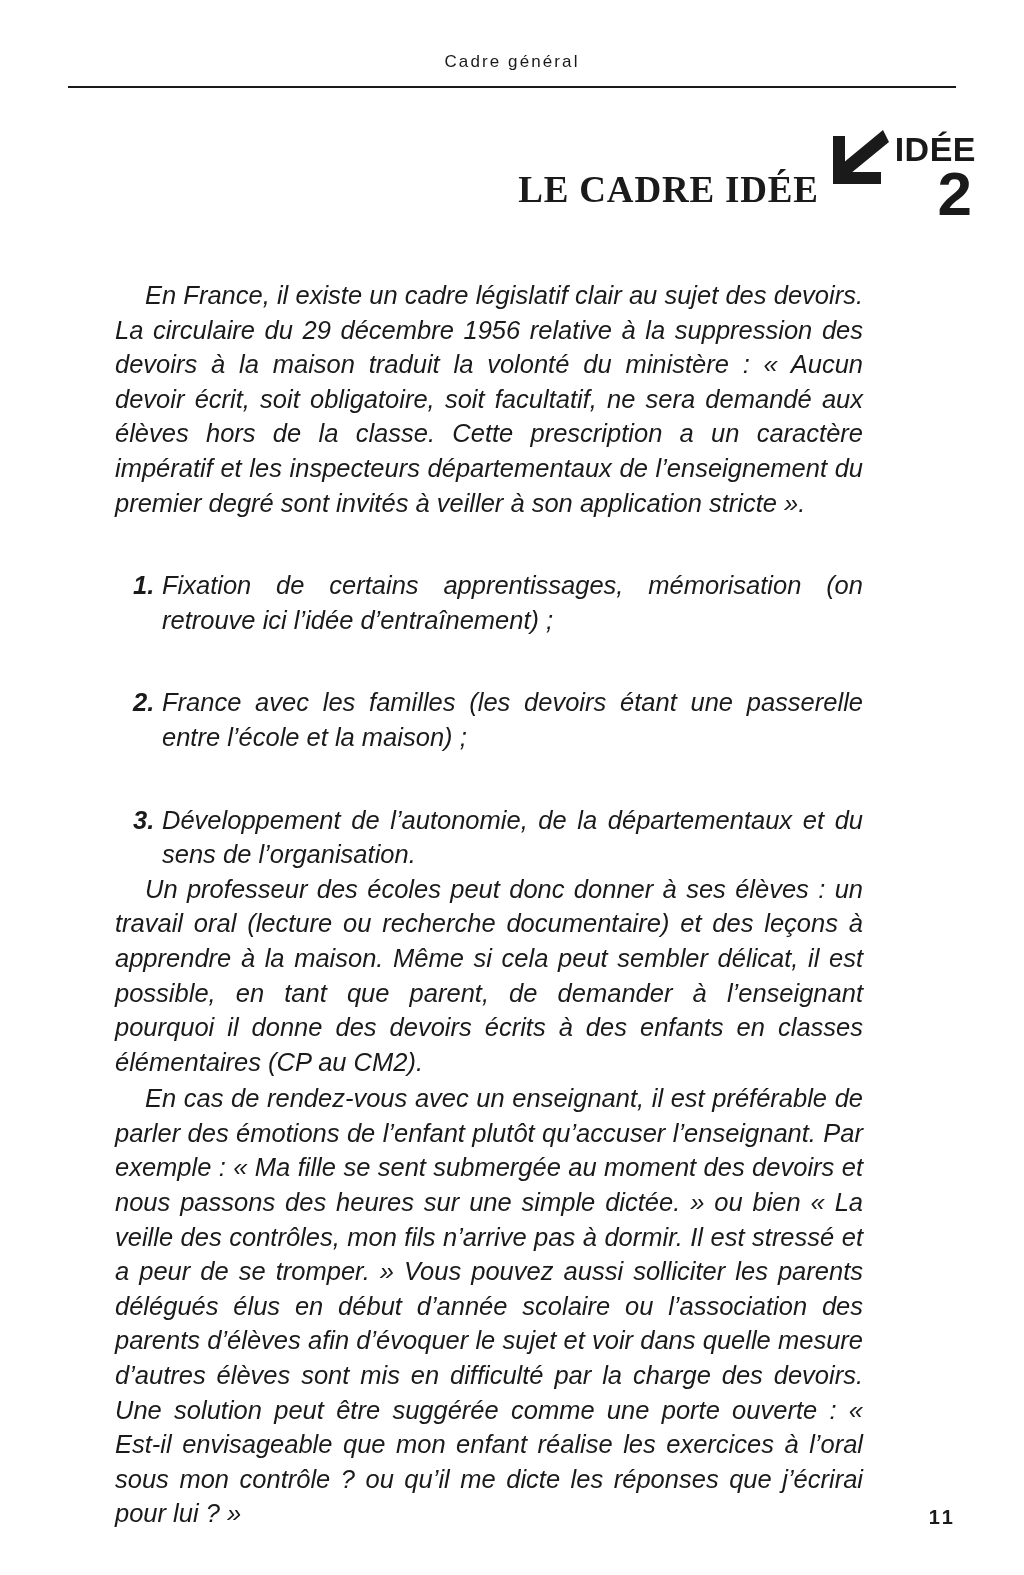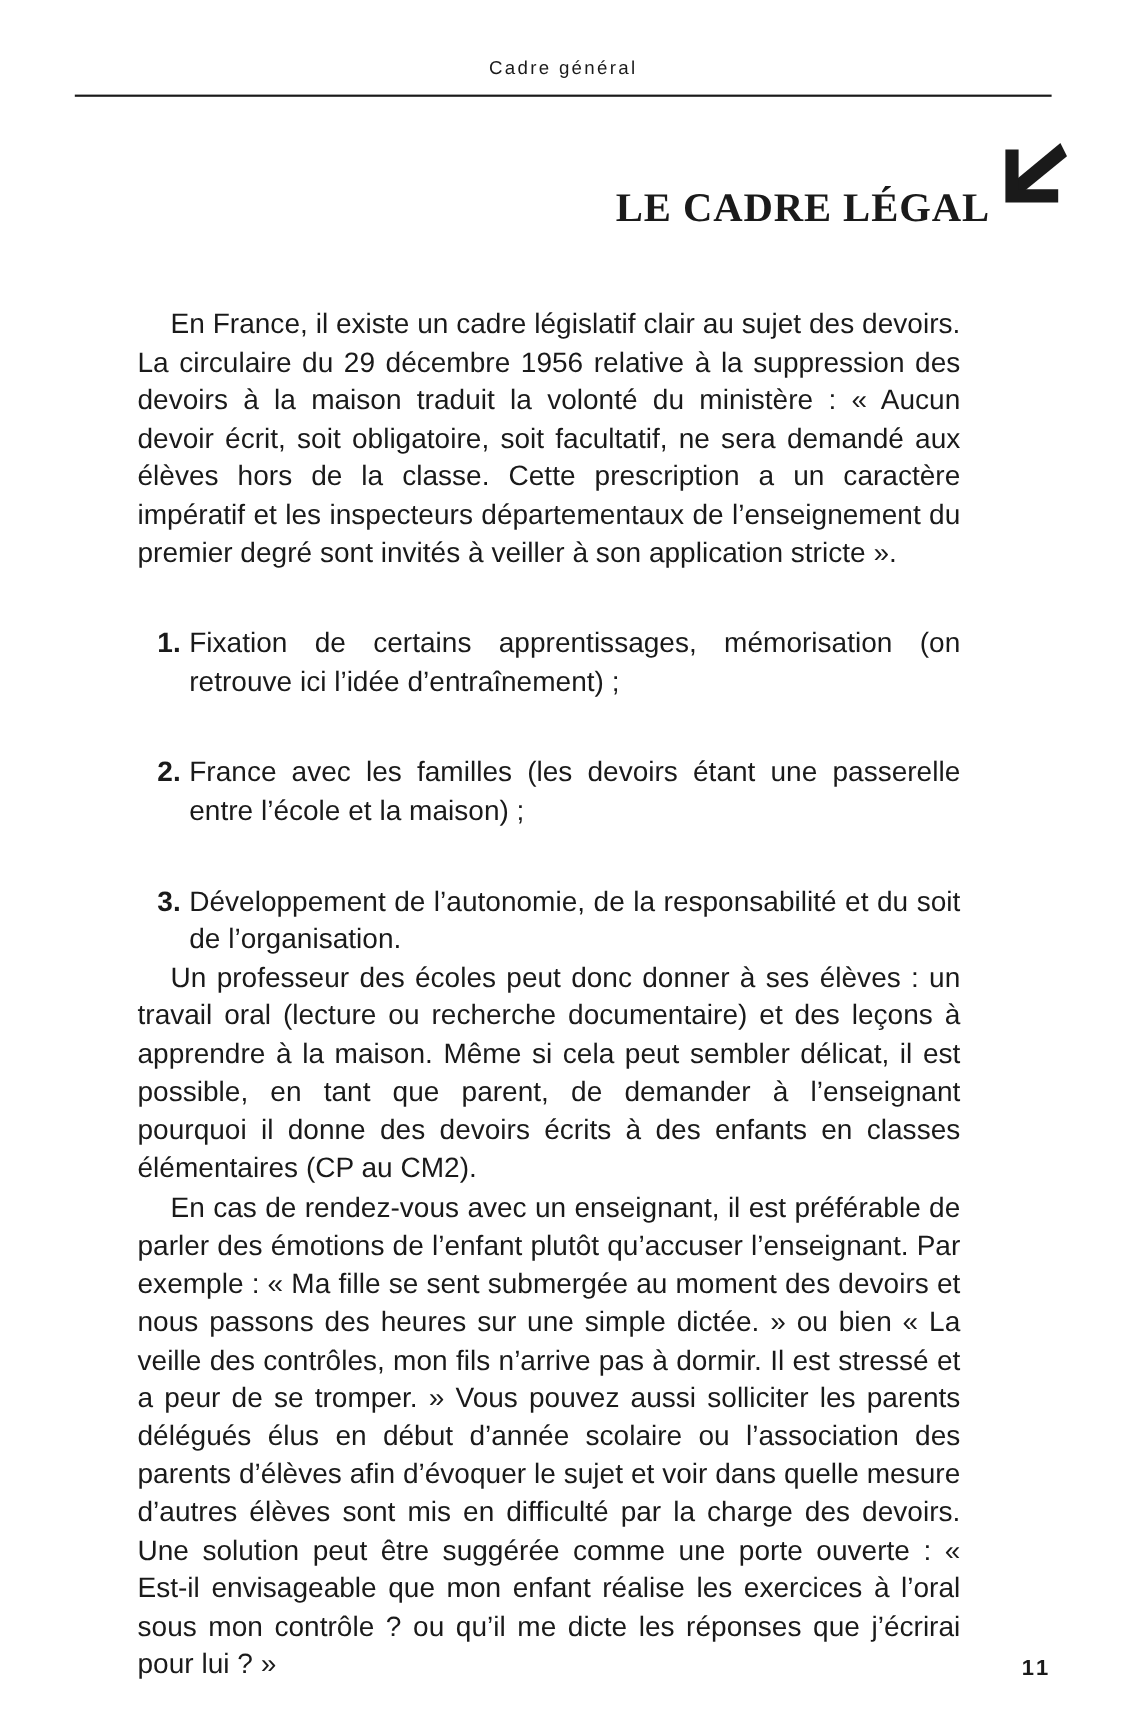--- a/index.html
+++ b/index.html
@@ -102,22 +102,23 @@
     line-height: 0.82;
     color: #1a1a1a;
     margin-top: 4px;
     margin-right: 4px;
   }
 
   
   .body-col {
     position: absolute;
     top: 278px;
-    left: 125px;
+    left: 115px;
     width: 748px;
+    font-style: italic;
   }
   p.para {
     margin: 0 0 2px 0;
     font-family: "Liberation Sans", sans-serif;
     font-size: 25.5px;
     line-height: 34.6px;
     text-align: justify;
     text-indent: 30px;
     color: #1a1a1a;
     -webkit-hyphens: none;
@@ -168,52 +169,56 @@
 <div class="page">
 
   <div class="running-head">
     <span class="running-head-text">Cadre général</span>
   </div>
   <div class="head-rule"></div>
 
   <div class="title-block">
     <div class="title-row">
 
-      <div class="chapter-title">LE CADRE LÉGAL</div>
+      <div class="chapter-title">LE CADRE IDÉE</div>
 
       <div class="arrow-wrap">
         <svg viewBox="0 0 62 62" width="62" height="62" aria-hidden="true">
           <g fill="#1a1a1a">
             <polygon points="56,2 62,14 18,50 10,40"></polygon>
             <polygon points="6,8 18,8 18,44 54,44 54,56 6,56"></polygon>
           </g>
         </svg>
       </div>
 
+      <div class="idee-badge">
+        <span class="idee-label">IDÉE</span>
+        <span class="idee-number">2</span>
+      </div>
 
     </div>
   </div>
 
   <div class="body-col">
 
     <p class="para">En France, il existe un cadre législatif clair au sujet des devoirs. La circulaire du 29 décembre 1956 relative à la suppression des devoirs à la maison traduit la volonté du ministère : « Aucun devoir écrit, soit obligatoire, soit facultatif, ne sera demandé aux élèves hors de la classe. Cette prescription a un caractère impératif et les inspecteurs départementaux de l’enseignement du premier degré sont invités à veiller à son application stricte ».</p>
 
 
     <ol class="fonctions">
       <li>
         <span class="num">1.</span>
         <span class="txt">Fixation de certains apprentissages, mémorisation (on retrouve ici l’idée d’entraînement) ;</span>
       </li>
       <li>
         <span class="num">2.</span>
         <span class="txt">France avec les familles (les devoirs étant une passerelle entre l’école et la maison) ;</span>
       </li>
       <li>
         <span class="num">3.</span>
-        <span class="txt">Développement de l’autonomie, de la responsabilité et du soit de l’organisation.</span>
+        <span class="txt">Développement de l’autonomie, de la départementaux et du sens de l’organisation.</span>
       </li>
     </ol>
 
     <p class="para">Un professeur des écoles peut donc donner à ses élèves : un travail oral (lecture ou recherche documentaire) et des leçons à apprendre à la maison. Même si cela peut sembler délicat, il est possible, en tant que parent, de demander à l’enseignant pourquoi il donne des devoirs écrits à des enfants en classes élémentaires (CP au CM2).</p>
 
     <p class="para">En cas de rendez-vous avec un enseignant, il est préférable de parler des émotions de l’enfant plutôt qu’accuser l’enseignant. Par exemple : « Ma fille se sent submergée au moment des devoirs et nous passons des heures sur une simple dictée. » ou bien « La veille des contrôles, mon fils n’arrive pas à dormir. Il est stressé et a peur de se tromper. » Vous pouvez aussi solliciter les parents délégués élus en début d’année scolaire ou l’association des parents d’élèves afin d’évoquer le sujet et voir dans quelle mesure d’autres élèves sont mis en difficulté par la charge des devoirs. Une solution peut être suggérée comme une porte ouverte : « Est-il envisageable que mon enfant réalise les exercices à l’oral sous mon contrôle ? ou qu’il me dicte les réponses que j’écrirai pour lui ? »</p>
 
   </div>
 
   <div class="folio">11</div>

